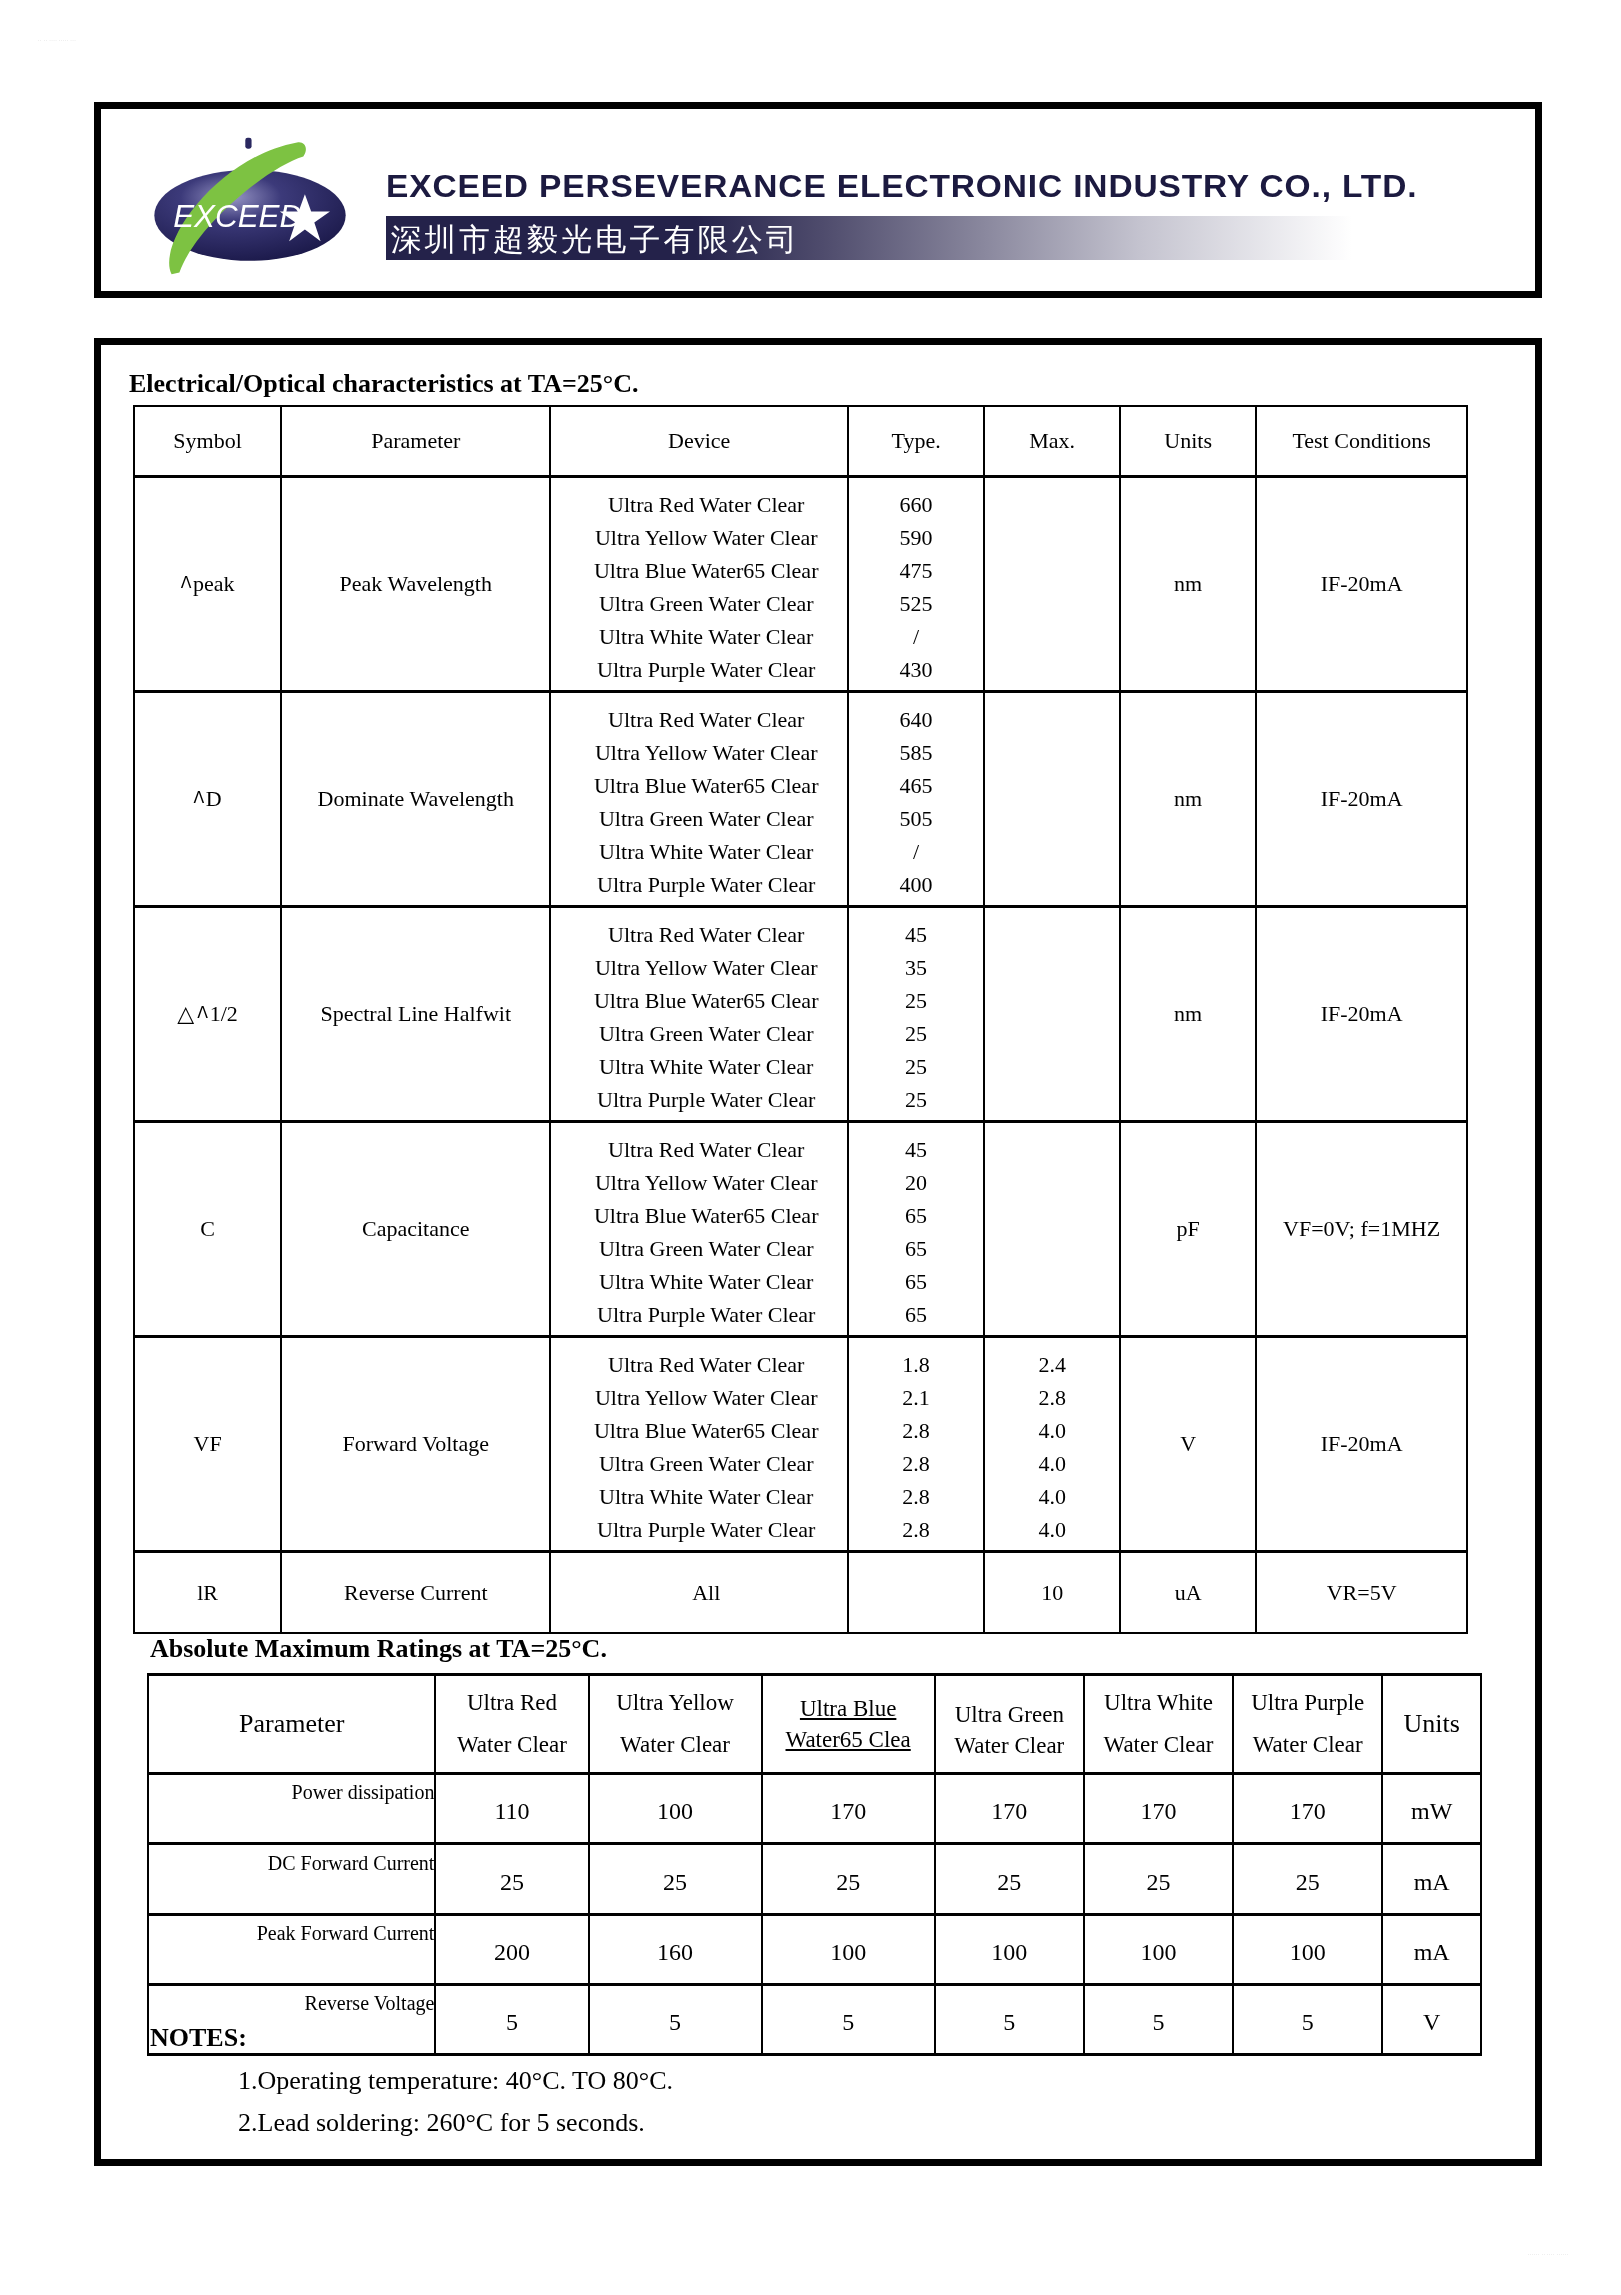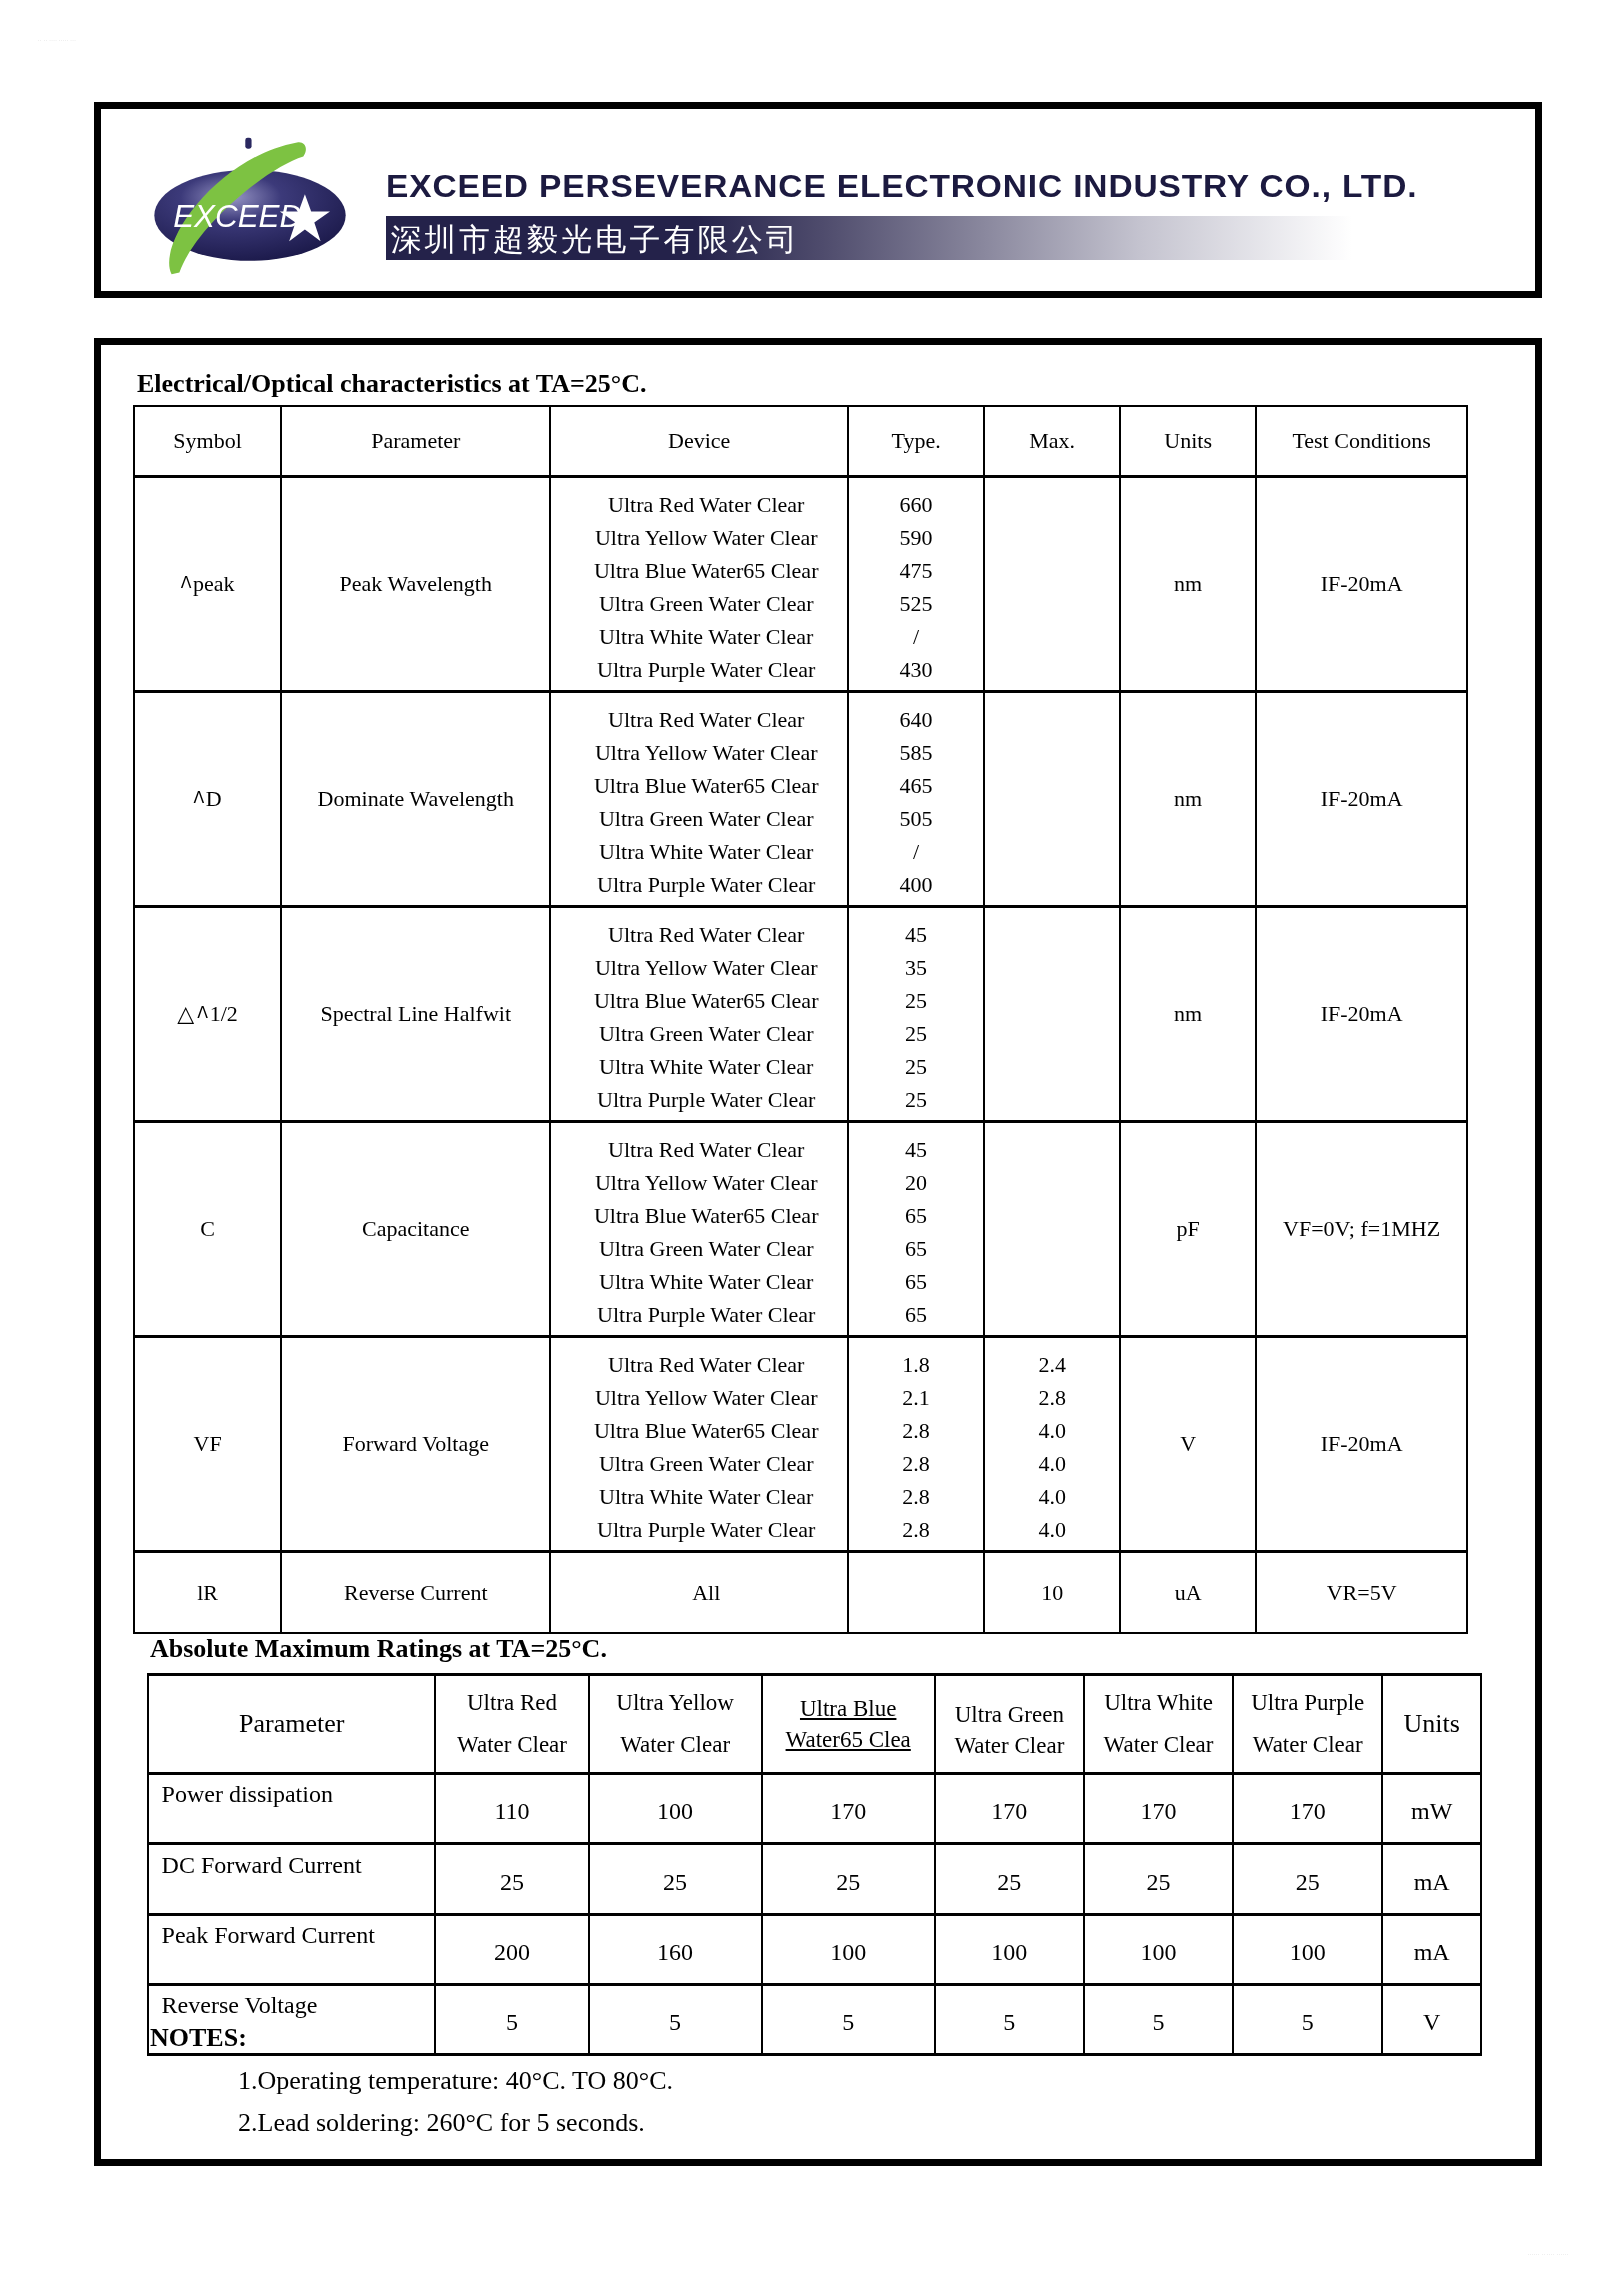--- a/index.html
+++ b/index.html
@@ -13,21 +13,21 @@
   .header-box { position: absolute; left: 94px; top: 102px; width: 1434px; height: 182px; border: 7.9px solid #000; box-sizing: content-box; background: #fff; }
   .logo { position: absolute; left: 47px; top: 23.6px; width: 204px; height: 149px; }
   .company-en { position: absolute; left: 285px; top: 60px; font-family: "Liberation Sans", sans-serif; font-weight: bold; font-size: 31px; letter-spacing: 0.8px; color: #1c1a40; transform: scaleX(1.08); transform-origin: left; white-space: nowrap; }
   .company-cn-bar { position: absolute; left: 285px; top: 107px; width: 966px; height: 44px; background: linear-gradient(to right, #24224a 0%, #24224a 32%, #4e4b6c 45%, #8a889e 62%, #c4c3cf 78%, #ffffff 100%); }
   .company-cn { position: absolute; left: 4.7px; top: 3.1px; font-family: Liberation Serif, serif; font-size: 31px; color: #ffffff; letter-spacing: 3.1px; white-space: nowrap; }
 
   
   .main-box { position: absolute; left: 94px; top: 338px; width: 1434px; height: 1814px; border: 7.9px solid #000; background: #fff; }
 
   .section-title { position: absolute; font-weight: bold; font-size: 26px; white-space: nowrap; }
-  .title-elec { left: 36px; top: 23.6px; }
+  .title-elec { left: 28px; top: 23.6px; }
   .title-abs { left: 49px; top: 1289px; }
 
   table { border-collapse: collapse; position: absolute; font-family: "Liberation Serif", "DejaVu Serif", serif; }
   td, th { border: 2.4px solid #000; padding: 0; font-weight: normal; }
 
   
   .elec-table { left: 32px; top: 60px; width: 1335px; font-size: 22px; }
   .elec-table thead th { height: 68px; text-align: center; vertical-align: middle; }
   .elec-table tbody tr.group td { height: 212px; vertical-align: middle; text-align: center; }
   .elec-table tbody tr.group { border-top: 3.9px solid #000; }
@@ -45,21 +45,21 @@
   .symbol-lambda { font-family: "DejaVu Sans", sans-serif; font-size: 15.7px; vertical-align: 3.1px; margin-right: 1.6px; }
   .symbol-delta { font-family: "DejaVu Sans", sans-serif; font-size: 22px; margin-right: 3.1px; }
 
   
   .abs-table { left: 46px; top: 1328px; width: 1335px; font-size: 24px; border-top: 3.9px solid #000; }
   .abs-table thead th { height: 85px; text-align: center; vertical-align: middle; line-height: 42px; font-size: 23px; }
   .abs-table thead th.param-head { font-size: 26px; }
   .abs-table thead th.units-head { font-size: 26px; }
   .abs-table tbody tr { border-top: 3.9px solid #000; }
   .abs-table tbody td { height: 61px; text-align: center; vertical-align: middle; padding-top: 6.3px; }
-  .abs-table tbody td.rparam { text-align: left; vertical-align: top; padding-left: 12.6px; padding-top: 6.3px; font-size: 24px; }
+  .abs-table tbody td.rparam { text-align: right; vertical-align: top; padding-left: 12.6px; padding-top: 6.3px; font-size: 20px; }
   .abs-table .c-param { width: 287px; }
   .abs-table .c-red { width: 152px; text-align: center; }
   .abs-table .c-yel { width: 172px; }
   .abs-table .c-blu { width: 172px; }
   .abs-table .c-grn { width: 148px; }
   .abs-table .c-wht { width: 148px; }
   .abs-table .c-pur { width: 148px; }
   .abs-table .c-unit { width: 97px; }
   .abs-table { border-bottom: 3.9px solid #000; }
 

